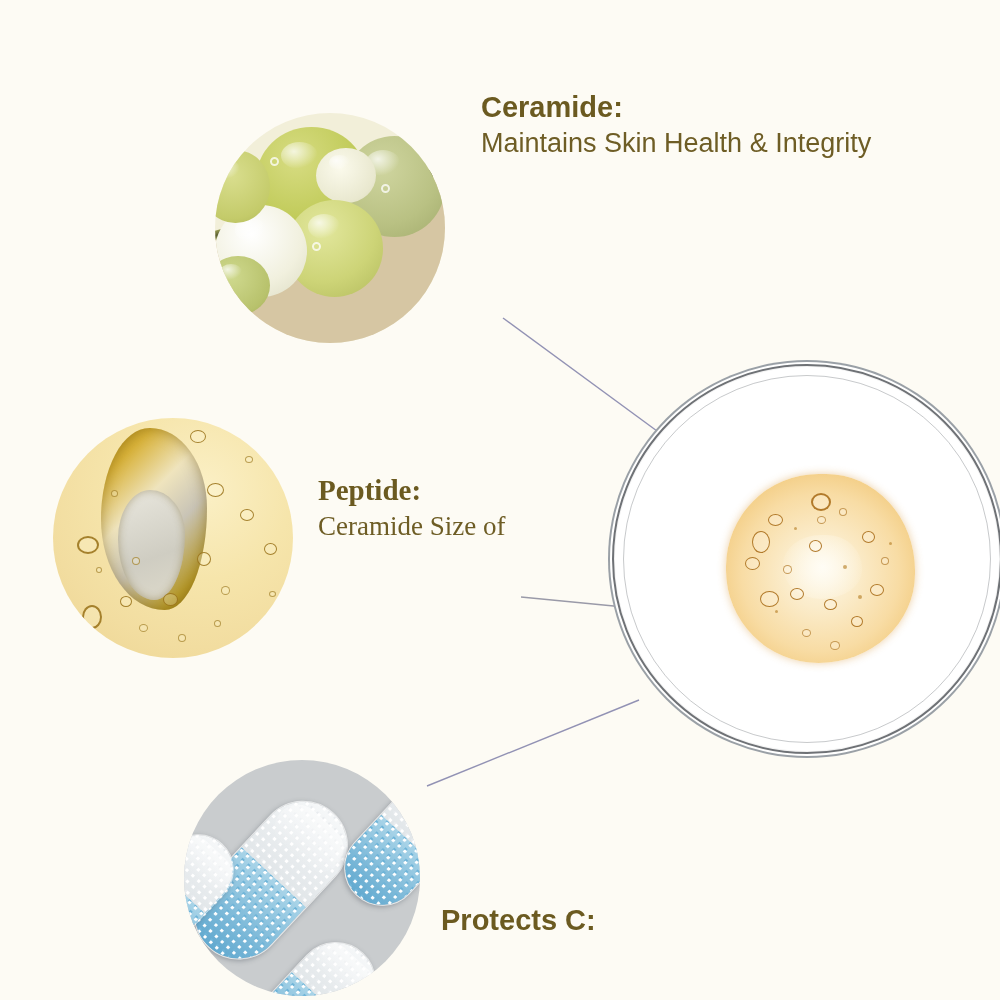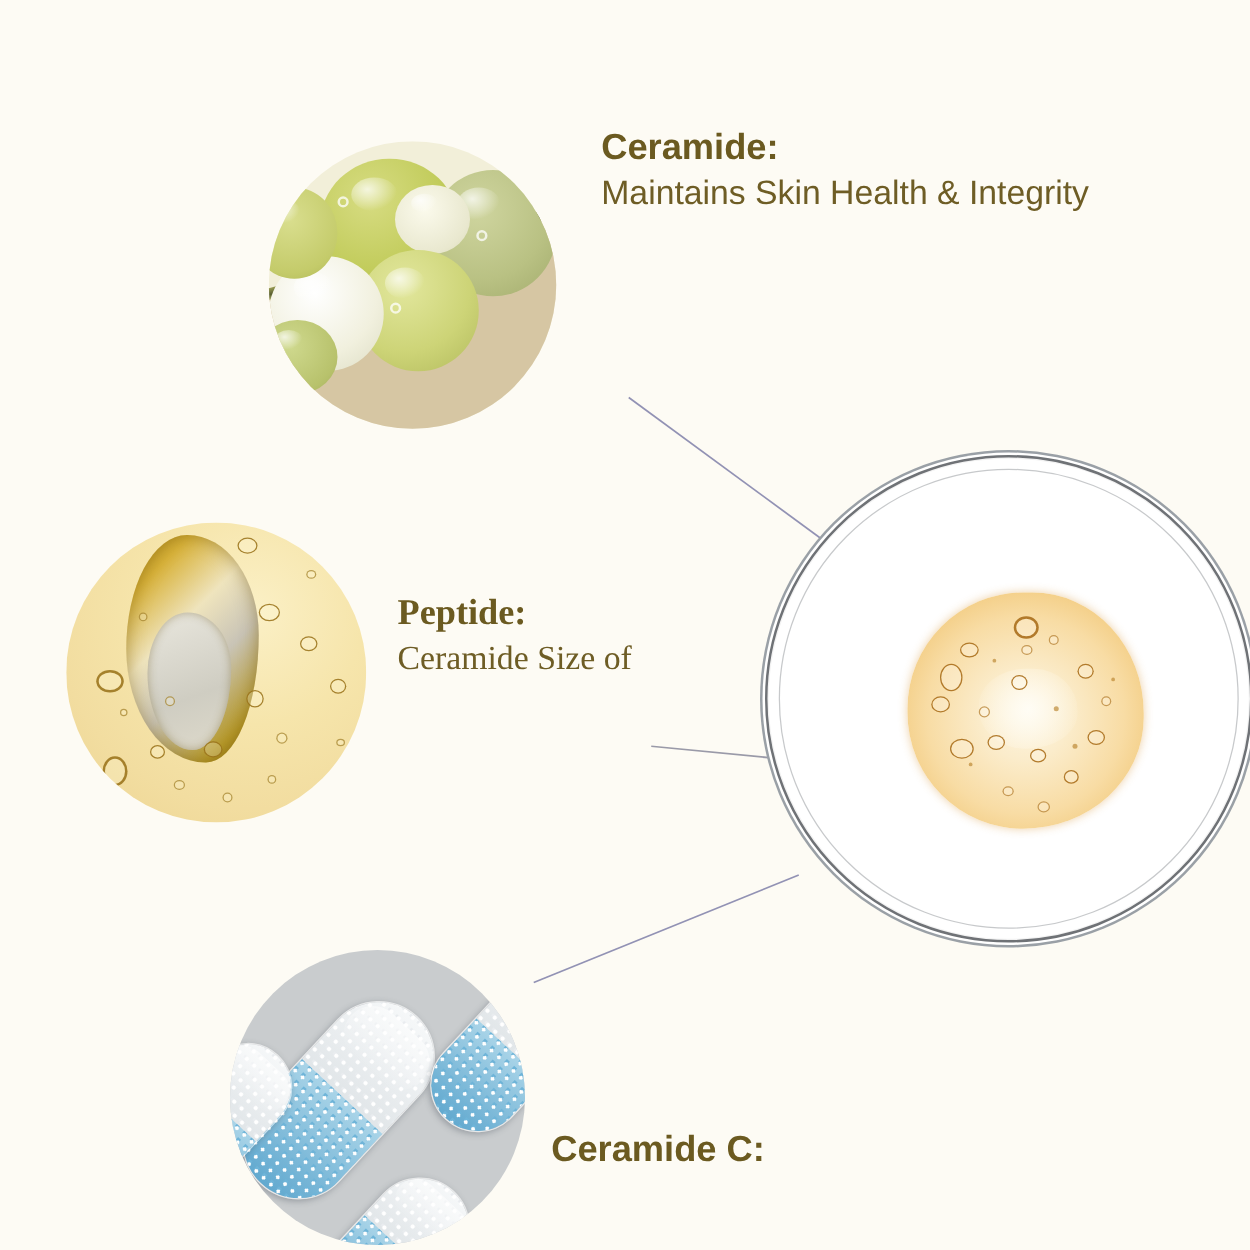--- a/index.html
+++ b/index.html
@@ -28,21 +28,21 @@
   
   .callout { position:absolute; color:#6E5B22; }
   .callout .head {
     font-weight:700; font-size:29px; line-height:1.24;
     color:#6B5A20; white-space:nowrap;
   }
   .callout .body {
     font-weight:400; font-size:27px; line-height:1.30;
     color:#6E5D25; white-space:nowrap;
   }
-  #txt-ceramide { left:481px; top:101px; }
+  #txt-ceramide { left:481px; top:90px; }
   #txt-peptide  { left:318px; top:473px;font-family:Liberation Serif, serif; }
   #txt-vitc     { left:441px; top:903px; }
 
   
   .photo { position:absolute; border-radius:50%; overflow:hidden; }
 
   
   #ph-ceramide { left:215px; top:113px; width:230px; height:230px; }
   .cer-bg { position:absolute; inset:0; background:#F2EFD9; }
   .cer-tan {
@@ -273,16 +273,16 @@
     <div class="head">Ceramide:</div>
     <div class="body">Maintains Skin Health &amp; Integrity</div>
   </div>
 
   <div class="callout" id="txt-peptide">
     <div class="head">Peptide:</div>
     <div class="body">Ceramide Size of</div>
   </div>
 
   <div class="callout" id="txt-vitc">
-    <div class="head">Ceramide C:</div>
+    <div class="head">Protects C:</div>
   </div>
 
 </div>
 
 </body></html>

